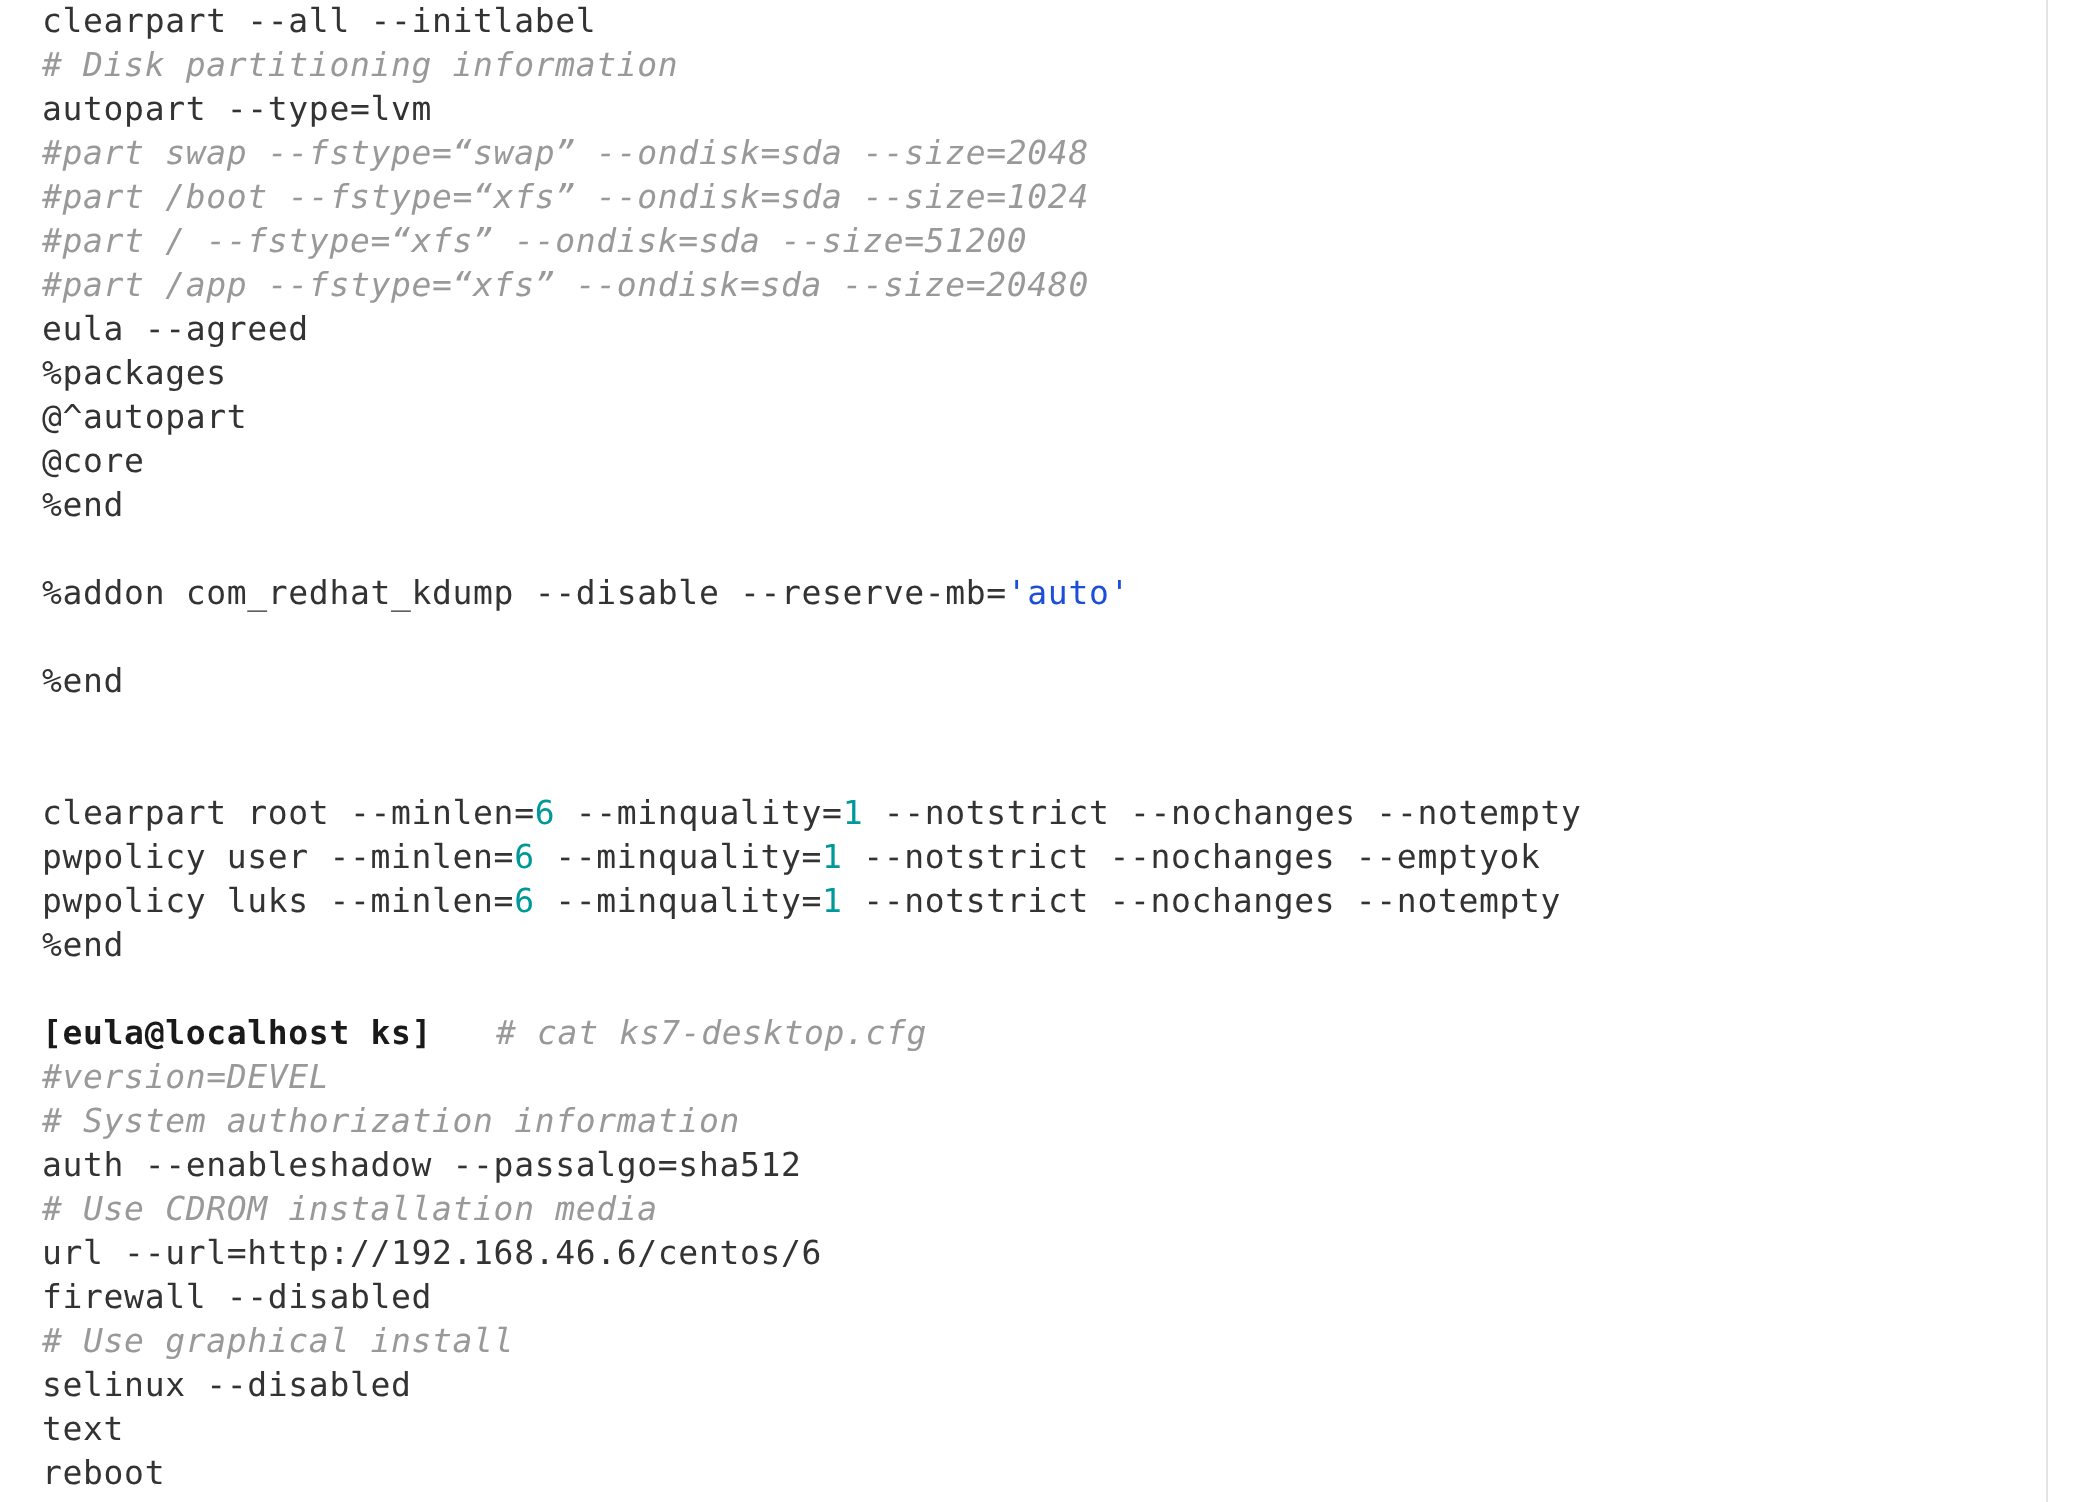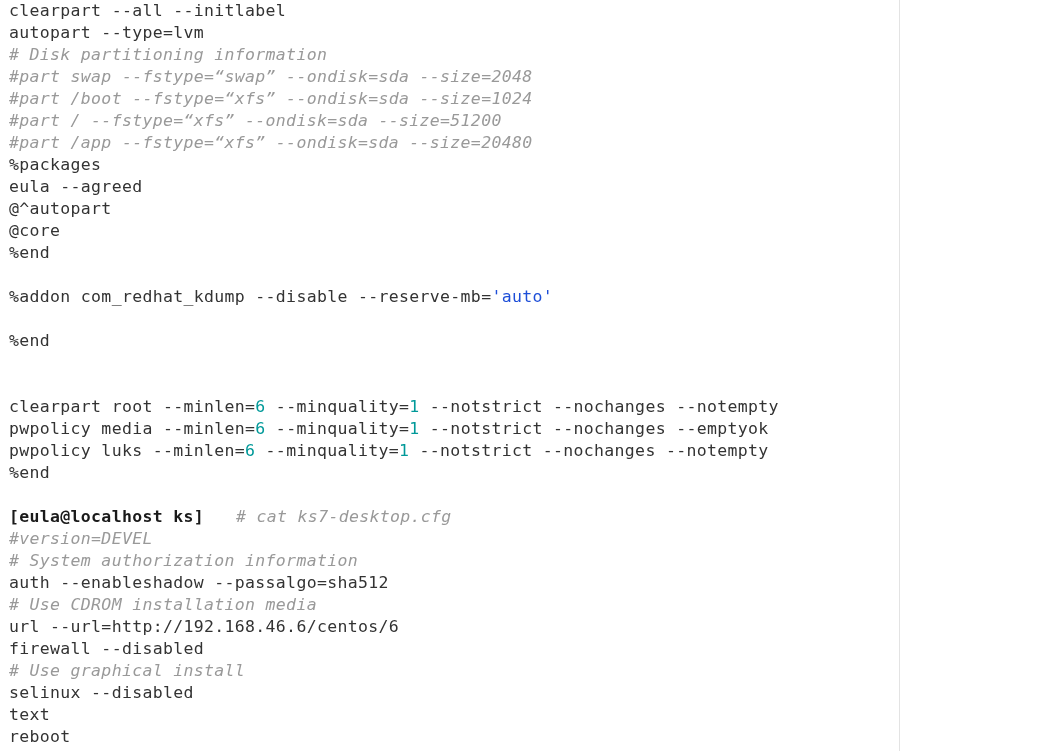--- a/index.html
+++ b/index.html
@@ -8,23 +8,23 @@
     background: #ffffff;
   }
   body {
     width: 1038px;
     height: 751px;
     overflow: hidden;
     font-family: "DejaVu Sans Mono", "Liberation Mono", monospace;
   }
   #code-listing {
     position: absolute;
-    left: 0;
+    left: 12px;
     top: 0;
-    width: 900px;
+    width: 1012px;
     height: 751px;
     box-sizing: border-box;
     border-right: 1px solid #e3e3e3;
     background: #ffffff;
     padding: 0;
   }
   .code-line {
     height: 22px;
     line-height: 22px;
     font-size: 16.5px;
@@ -42,39 +42,39 @@
   .tok-number  { color: #009999; }
   .tok-string  { color: #1d4ed8; }
   .tok-prompt  { color: #1a1a1a; font-weight: bold; }
   .tok-command { color: #999999; font-style: italic; margin-left: 32px; }
 </style>
 </head>
 <body>
 
 <div id="code-listing">
     <div class="code-line"><span class="tok-plain">clearpart --all --initlabel</span></div>
+    <div class="code-line"><span class="tok-comment"># Disk partitioning information</span></div>
     <div class="code-line"><span class="tok-plain">autopart --type=lvm</span></div>
-    <div class="code-line"><span class="tok-comment"># Disk partitioning information</span></div>
     <div class="code-line"><span class="tok-comment">#part swap --fstype=“swap” --ondisk=sda --size=2048</span></div>
     <div class="code-line"><span class="tok-comment">#part /boot --fstype=“xfs” --ondisk=sda --size=1024</span></div>
     <div class="code-line"><span class="tok-comment">#part / --fstype=“xfs” --ondisk=sda --size=51200</span></div>
     <div class="code-line"><span class="tok-comment">#part /app --fstype=“xfs” --ondisk=sda --size=20480</span></div>
+    <div class="code-line"><span class="tok-plain">eula --agreed</span></div>
     <div class="code-line"><span class="tok-plain">%packages</span></div>
-    <div class="code-line"><span class="tok-plain">eula --agreed</span></div>
     <div class="code-line"><span class="tok-plain">@^autopart</span></div>
     <div class="code-line"><span class="tok-plain">@core</span></div>
     <div class="code-line"><span class="tok-plain">%end</span></div>
     <div class="code-line blank"></div>
     <div class="code-line"><span class="tok-plain">%addon com_redhat_kdump --disable --reserve-mb=</span><span class="tok-string">'auto'</span></div>
     <div class="code-line blank"></div>
     <div class="code-line"><span class="tok-plain">%end</span></div>
     <div class="code-line blank"></div>
     <div class="code-line blank"></div>
     <div class="code-line"><span class="tok-plain">clearpart root --minlen=</span><span class="tok-number">6</span><span class="tok-plain"> --minquality=</span><span class="tok-number">1</span><span class="tok-plain"> --notstrict --nochanges --notempty</span></div>
-    <div class="code-line"><span class="tok-plain">pwpolicy media --minlen=</span><span class="tok-number">6</span><span class="tok-plain"> --minquality=</span><span class="tok-number">1</span><span class="tok-plain"> --notstrict --nochanges --emptyok</span></div>
+    <div class="code-line"><span class="tok-plain">pwpolicy user --minlen=</span><span class="tok-number">6</span><span class="tok-plain"> --minquality=</span><span class="tok-number">1</span><span class="tok-plain"> --notstrict --nochanges --emptyok</span></div>
     <div class="code-line"><span class="tok-plain">pwpolicy luks --minlen=</span><span class="tok-number">6</span><span class="tok-plain"> --minquality=</span><span class="tok-number">1</span><span class="tok-plain"> --notstrict --nochanges --notempty</span></div>
     <div class="code-line"><span class="tok-plain">%end</span></div>
     <div class="code-line blank"></div>
     <div class="code-line"><span class="tok-prompt">[eula@localhost ks]</span><span class="tok-command"># cat ks7-desktop.cfg</span></div>
     <div class="code-line"><span class="tok-comment">#version=DEVEL</span></div>
     <div class="code-line"><span class="tok-comment"># System authorization information</span></div>
     <div class="code-line"><span class="tok-plain">auth --enableshadow --passalgo=sha512</span></div>
     <div class="code-line"><span class="tok-comment"># Use CDROM installation media</span></div>
     <div class="code-line"><span class="tok-plain">url --url=http://192.168.46.6/centos/6</span></div>
     <div class="code-line"><span class="tok-plain">firewall --disabled</span></div>

